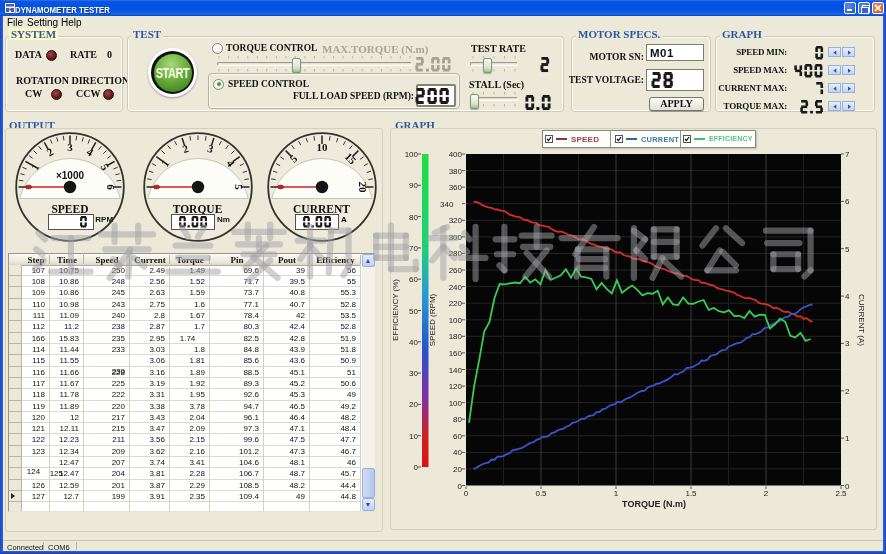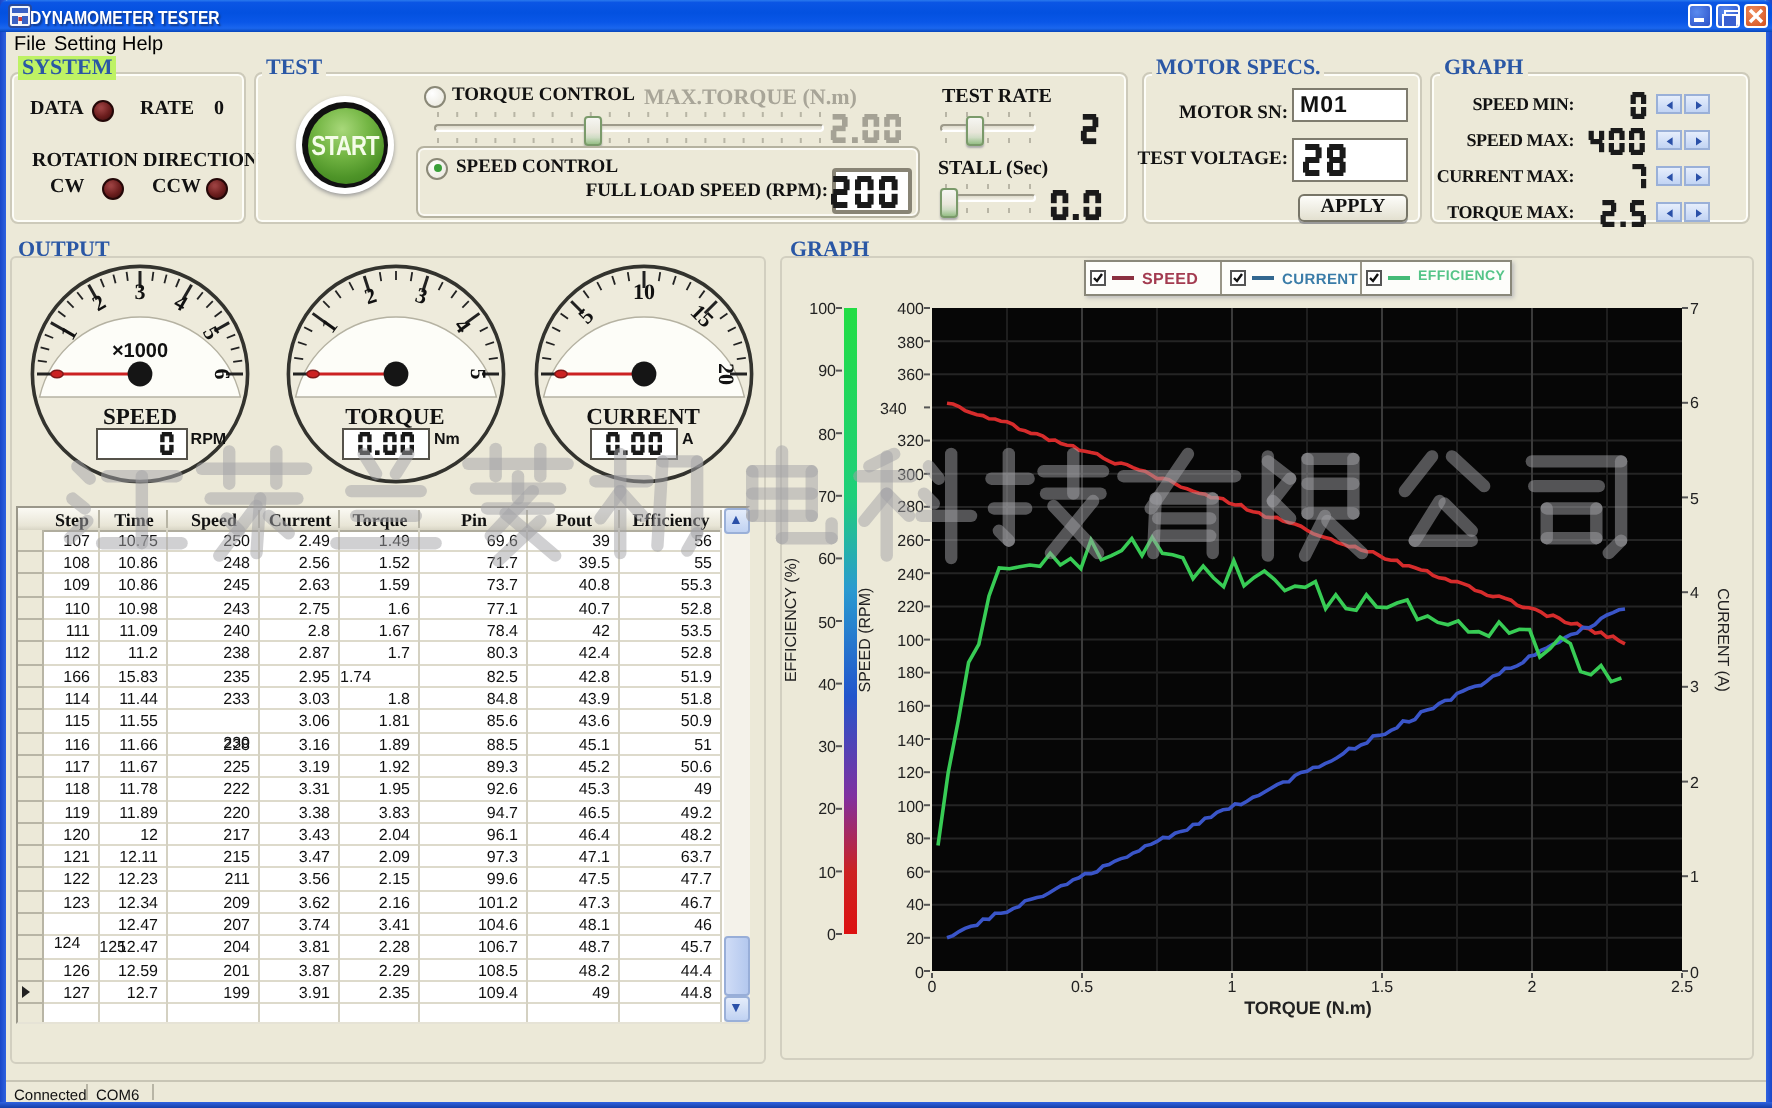--- a/index.html
+++ b/index.html
@@ -26,21 +26,21 @@
   </div>
 <div style="position:absolute;left:872px;top:2px;width:12px;height:12px;border-radius:2px;border:1px solid #fff;background:radial-gradient(circle at 35% 30%,#ef8a5a,#d3501e);box-sizing:border-box;overflow:hidden">
     <svg width="10" height="10" style="position:absolute;left:0;top:0">
       <path d="M2 2 L8 8 M8 2 L2 8" stroke="#fff" stroke-width="1.7"></path>
     </svg>
   </div>
 <div style="position:absolute;left:7px;top:17px;font:10px 'Liberation Sans',sans-serif;color:#000">File</div>
 <div style="position:absolute;left:27px;top:17px;font:10px 'Liberation Sans',sans-serif;color:#000">Setting</div>
 <div style="position:absolute;left:61px;top:17px;font:10px 'Liberation Sans',sans-serif;color:#000">Help</div>
 <div style="position:absolute;left:5px;top:36px;width:118px;height:76px;border:1px solid #cdcaba;border-radius:4px;box-shadow:inset 0 0 0 1px #fdfdf8;box-sizing:border-box"></div>
-<div style="position:absolute;left:9px;top:28px;font:bold 11px 'Liberation Serif',serif;color:#2a57a5;background:#bef264;padding:0 2px">SYSTEM</div>
+<div style="position:absolute;left:9px;top:28px;font:bold 11px 'Liberation Serif',serif;color:#2a57a5;background:#fef9c3;padding:0 2px">SYSTEM</div>
 <div style="position:absolute;left:15px;top:49px;font:bold 10px 'Liberation Serif',serif;color:#111">DATA</div>
 <div style="position:absolute;left:70px;top:49px;font:bold 10px 'Liberation Serif',serif;color:#111">RATE</div>
 <div style="position:absolute;left:107px;top:49px;font:bold 10px 'Liberation Serif',serif;color:#111">0</div>
 <div style="position:absolute;left:45.5px;top:49.5px;width:11.0px;height:11.0px;border-radius:50%;background:radial-gradient(circle at 38% 32%,#9a4040 8%,#6b1d1d 55%,#350c0c 100%);border:1px solid #240808;box-sizing:border-box"></div>
 <div style="position:absolute;left:16px;top:75px;font:bold 10px 'Liberation Serif',serif;color:#111">ROTATION DIRECTION</div>
 <div style="position:absolute;left:25px;top:88px;font:bold 10px 'Liberation Serif',serif;color:#111">CW</div>
 <div style="position:absolute;left:50.5px;top:88.5px;width:11.0px;height:11.0px;border-radius:50%;background:radial-gradient(circle at 38% 32%,#9a4040 8%,#6b1d1d 55%,#350c0c 100%);border:1px solid #240808;box-sizing:border-box"></div>
 <div style="position:absolute;left:76px;top:88px;font:bold 10px 'Liberation Serif',serif;color:#111">CCW</div>
 <div style="position:absolute;left:102.5px;top:88.5px;width:11.0px;height:11.0px;border-radius:50%;background:radial-gradient(circle at 38% 32%,#9a4040 8%,#6b1d1d 55%,#350c0c 100%);border:1px solid #240808;box-sizing:border-box"></div>
 <div style="position:absolute;left:127px;top:36px;width:437px;height:76px;border:1px solid #cdcaba;border-radius:4px;box-shadow:inset 0 0 0 1px #fdfdf8;box-sizing:border-box"></div>
@@ -557,21 +557,21 @@
 <div style="position:absolute;left:170px;top:322.1px;width:35px;text-align:right;font:8px 'Liberation Sans',sans-serif;color:#111">1.7</div>
 <div style="position:absolute;left:210px;top:322.1px;width:49px;text-align:right;font:8px 'Liberation Sans',sans-serif;color:#111">80.3</div>
 <div style="position:absolute;left:264px;top:322.1px;width:41px;text-align:right;font:8px 'Liberation Sans',sans-serif;color:#111">42.4</div>
 <div style="position:absolute;left:310px;top:322.1px;width:46px;text-align:right;font:8px 'Liberation Sans',sans-serif;color:#111">52.8</div>
 <div style="position:absolute;left:22px;top:342.8px;width:339px;height:1px;background:#dddacb"></div>
 <div style="position:absolute;left:9px;top:342.8px;width:13px;height:1px;background:#b8b5a5"></div>
 <div style="position:absolute;left:22px;top:333.5px;width:23px;text-align:right;font:8px 'Liberation Sans',sans-serif;color:#111">166</div>
 <div style="position:absolute;left:50px;top:333.5px;width:29px;text-align:right;font:8px 'Liberation Sans',sans-serif;color:#111">15.83</div>
 <div style="position:absolute;left:84px;top:333.5px;width:41px;text-align:right;font:8px 'Liberation Sans',sans-serif;color:#111">235</div>
 <div style="position:absolute;left:130px;top:333.5px;width:35px;text-align:right;font:8px 'Liberation Sans',sans-serif;color:#111">2.95</div>
-<div style="position:absolute;left:170px;top:333.5px;width:35px;text-align:left;font:8px 'Liberation Sans',sans-serif;color:#111">1.74</div>
+<div style="position:absolute;left:170px;top:333.5px;width:35px;text-align:center;font:8px 'Liberation Sans',sans-serif;color:#111">1.74</div>
 <div style="position:absolute;left:210px;top:333.5px;width:49px;text-align:right;font:8px 'Liberation Sans',sans-serif;color:#111">82.5</div>
 <div style="position:absolute;left:264px;top:333.5px;width:41px;text-align:right;font:8px 'Liberation Sans',sans-serif;color:#111">42.8</div>
 <div style="position:absolute;left:310px;top:333.5px;width:46px;text-align:right;font:8px 'Liberation Sans',sans-serif;color:#111">51.9</div>
 <div style="position:absolute;left:22px;top:354.1px;width:339px;height:1px;background:#dddacb"></div>
 <div style="position:absolute;left:9px;top:354.1px;width:13px;height:1px;background:#b8b5a5"></div>
 <div style="position:absolute;left:22px;top:344.8px;width:23px;text-align:right;font:8px 'Liberation Sans',sans-serif;color:#111">114</div>
 <div style="position:absolute;left:50px;top:344.8px;width:29px;text-align:right;font:8px 'Liberation Sans',sans-serif;color:#111">11.44</div>
 <div style="position:absolute;left:84px;top:344.8px;width:41px;text-align:right;font:8px 'Liberation Sans',sans-serif;color:#111">233</div>
 <div style="position:absolute;left:130px;top:344.8px;width:35px;text-align:right;font:8px 'Liberation Sans',sans-serif;color:#111">3.03</div>
 <div style="position:absolute;left:170px;top:344.8px;width:35px;text-align:right;font:8px 'Liberation Sans',sans-serif;color:#111">1.8</div>
@@ -617,21 +617,21 @@
 <div style="position:absolute;left:170px;top:390.1px;width:35px;text-align:right;font:8px 'Liberation Sans',sans-serif;color:#111">1.95</div>
 <div style="position:absolute;left:210px;top:390.1px;width:49px;text-align:right;font:8px 'Liberation Sans',sans-serif;color:#111">92.6</div>
 <div style="position:absolute;left:264px;top:390.1px;width:41px;text-align:right;font:8px 'Liberation Sans',sans-serif;color:#111">45.3</div>
 <div style="position:absolute;left:310px;top:390.1px;width:46px;text-align:right;font:8px 'Liberation Sans',sans-serif;color:#111">49</div>
 <div style="position:absolute;left:22px;top:410.8px;width:339px;height:1px;background:#dddacb"></div>
 <div style="position:absolute;left:9px;top:410.8px;width:13px;height:1px;background:#b8b5a5"></div>
 <div style="position:absolute;left:22px;top:401.5px;width:23px;text-align:right;font:8px 'Liberation Sans',sans-serif;color:#111">119</div>
 <div style="position:absolute;left:50px;top:401.5px;width:29px;text-align:right;font:8px 'Liberation Sans',sans-serif;color:#111">11.89</div>
 <div style="position:absolute;left:84px;top:401.5px;width:41px;text-align:right;font:8px 'Liberation Sans',sans-serif;color:#111">220</div>
 <div style="position:absolute;left:130px;top:401.5px;width:35px;text-align:right;font:8px 'Liberation Sans',sans-serif;color:#111">3.38</div>
-<div style="position:absolute;left:170px;top:401.5px;width:35px;text-align:right;font:8px 'Liberation Sans',sans-serif;color:#111">3.83</div>
+<div style="position:absolute;left:170px;top:401.5px;width:35px;text-align:right;font:8px 'Liberation Sans',sans-serif;color:#111">3.78</div>
 <div style="position:absolute;left:210px;top:401.5px;width:49px;text-align:right;font:8px 'Liberation Sans',sans-serif;color:#111">94.7</div>
 <div style="position:absolute;left:264px;top:401.5px;width:41px;text-align:right;font:8px 'Liberation Sans',sans-serif;color:#111">46.5</div>
 <div style="position:absolute;left:310px;top:401.5px;width:46px;text-align:right;font:8px 'Liberation Sans',sans-serif;color:#111">49.2</div>
 <div style="position:absolute;left:22px;top:422.1px;width:339px;height:1px;background:#dddacb"></div>
 <div style="position:absolute;left:9px;top:422.1px;width:13px;height:1px;background:#b8b5a5"></div>
 <div style="position:absolute;left:22px;top:412.8px;width:23px;text-align:right;font:8px 'Liberation Sans',sans-serif;color:#111">120</div>
 <div style="position:absolute;left:50px;top:412.8px;width:29px;text-align:right;font:8px 'Liberation Sans',sans-serif;color:#111">12</div>
 <div style="position:absolute;left:84px;top:412.8px;width:41px;text-align:right;font:8px 'Liberation Sans',sans-serif;color:#111">217</div>
 <div style="position:absolute;left:130px;top:412.8px;width:35px;text-align:right;font:8px 'Liberation Sans',sans-serif;color:#111">3.43</div>
 <div style="position:absolute;left:170px;top:412.8px;width:35px;text-align:right;font:8px 'Liberation Sans',sans-serif;color:#111">2.04</div>
@@ -640,21 +640,21 @@
 <div style="position:absolute;left:310px;top:412.8px;width:46px;text-align:right;font:8px 'Liberation Sans',sans-serif;color:#111">48.2</div>
 <div style="position:absolute;left:22px;top:433.4px;width:339px;height:1px;background:#dddacb"></div>
 <div style="position:absolute;left:9px;top:433.4px;width:13px;height:1px;background:#b8b5a5"></div>
 <div style="position:absolute;left:22px;top:424.1px;width:23px;text-align:right;font:8px 'Liberation Sans',sans-serif;color:#111">121</div>
 <div style="position:absolute;left:50px;top:424.1px;width:29px;text-align:right;font:8px 'Liberation Sans',sans-serif;color:#111">12.11</div>
 <div style="position:absolute;left:84px;top:424.1px;width:41px;text-align:right;font:8px 'Liberation Sans',sans-serif;color:#111">215</div>
 <div style="position:absolute;left:130px;top:424.1px;width:35px;text-align:right;font:8px 'Liberation Sans',sans-serif;color:#111">3.47</div>
 <div style="position:absolute;left:170px;top:424.1px;width:35px;text-align:right;font:8px 'Liberation Sans',sans-serif;color:#111">2.09</div>
 <div style="position:absolute;left:210px;top:424.1px;width:49px;text-align:right;font:8px 'Liberation Sans',sans-serif;color:#111">97.3</div>
 <div style="position:absolute;left:264px;top:424.1px;width:41px;text-align:right;font:8px 'Liberation Sans',sans-serif;color:#111">47.1</div>
-<div style="position:absolute;left:310px;top:424.1px;width:46px;text-align:right;font:8px 'Liberation Sans',sans-serif;color:#111">63.7</div>
+<div style="position:absolute;left:310px;top:424.1px;width:46px;text-align:right;font:8px 'Liberation Sans',sans-serif;color:#111">48.4</div>
 <div style="position:absolute;left:22px;top:444.8px;width:339px;height:1px;background:#dddacb"></div>
 <div style="position:absolute;left:9px;top:444.8px;width:13px;height:1px;background:#b8b5a5"></div>
 <div style="position:absolute;left:22px;top:435.4px;width:23px;text-align:right;font:8px 'Liberation Sans',sans-serif;color:#111">122</div>
 <div style="position:absolute;left:50px;top:435.4px;width:29px;text-align:right;font:8px 'Liberation Sans',sans-serif;color:#111">12.23</div>
 <div style="position:absolute;left:84px;top:435.4px;width:41px;text-align:right;font:8px 'Liberation Sans',sans-serif;color:#111">211</div>
 <div style="position:absolute;left:130px;top:435.4px;width:35px;text-align:right;font:8px 'Liberation Sans',sans-serif;color:#111">3.56</div>
 <div style="position:absolute;left:170px;top:435.4px;width:35px;text-align:right;font:8px 'Liberation Sans',sans-serif;color:#111">2.15</div>
 <div style="position:absolute;left:210px;top:435.4px;width:49px;text-align:right;font:8px 'Liberation Sans',sans-serif;color:#111">99.6</div>
 <div style="position:absolute;left:264px;top:435.4px;width:41px;text-align:right;font:8px 'Liberation Sans',sans-serif;color:#111">47.5</div>
 <div style="position:absolute;left:310px;top:435.4px;width:46px;text-align:right;font:8px 'Liberation Sans',sans-serif;color:#111">47.7</div>

